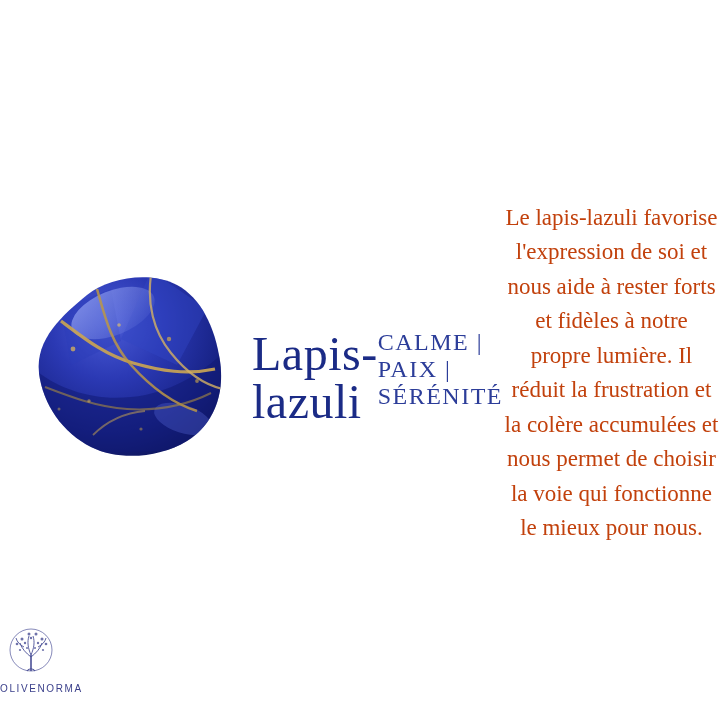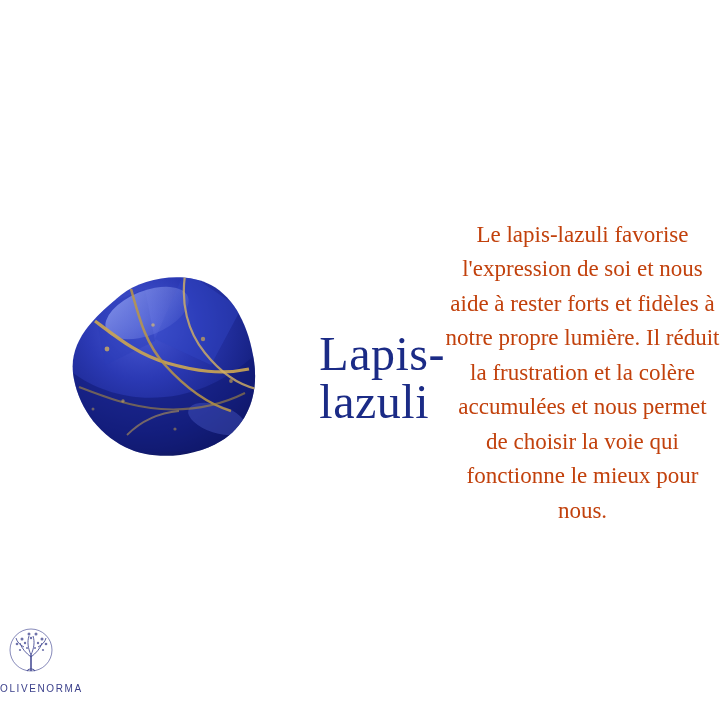--- a/index.html
+++ b/index.html
@@ -144,20 +144,21 @@
           <circle cx="88" cy="132" r="1.7" fill="#c9a95c" opacity="0.6"></circle>
           <circle cx="140" cy="160" r="1.6" fill="#b8974a" opacity="0.55"></circle>
           <circle cx="58" cy="140" r="1.5" fill="#c2a254" opacity="0.5"></circle>
         </g>
       </svg>
     </div>
   </div>
 
   <div class="title">Lapis-lazuli</div>
 
+  <div class="subtitle">CALME | PAIX | SÉRÉNITÉ</div>
 
   <div class="description">Le lapis-lazuli favorise l'expression de soi et nous aide à rester forts et fidèles à notre propre lumière. Il réduit la frustration et la colère accumulées et nous permet de choisir la voie qui fonctionne le mieux pour nous.</div>
 
   <div class="footer">
     <svg class="logo-mark" viewBox="0 0 62 56" xmlns="http://www.w3.org/2000/svg">
       <g stroke="#4a4f96" fill="none" stroke-width="0.9">
         <circle cx="31" cy="25" r="21" opacity="0.75"></circle>
         <path d="M31 46 L31 30" stroke-width="1.6"></path>
         <path d="M31 32 C26 28 22 24 20 18"></path>
         <path d="M31 32 C36 28 40 24 42 18"></path>

